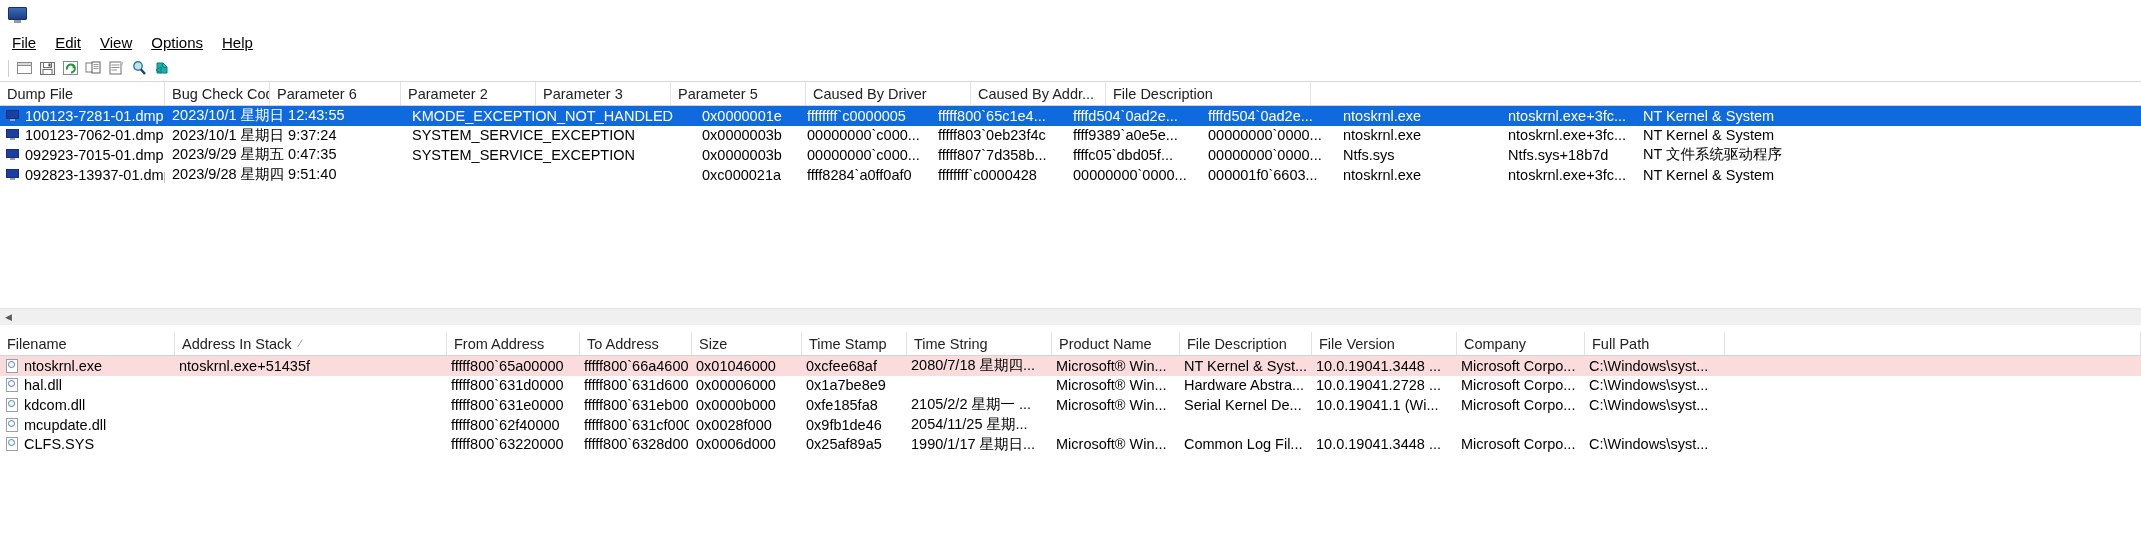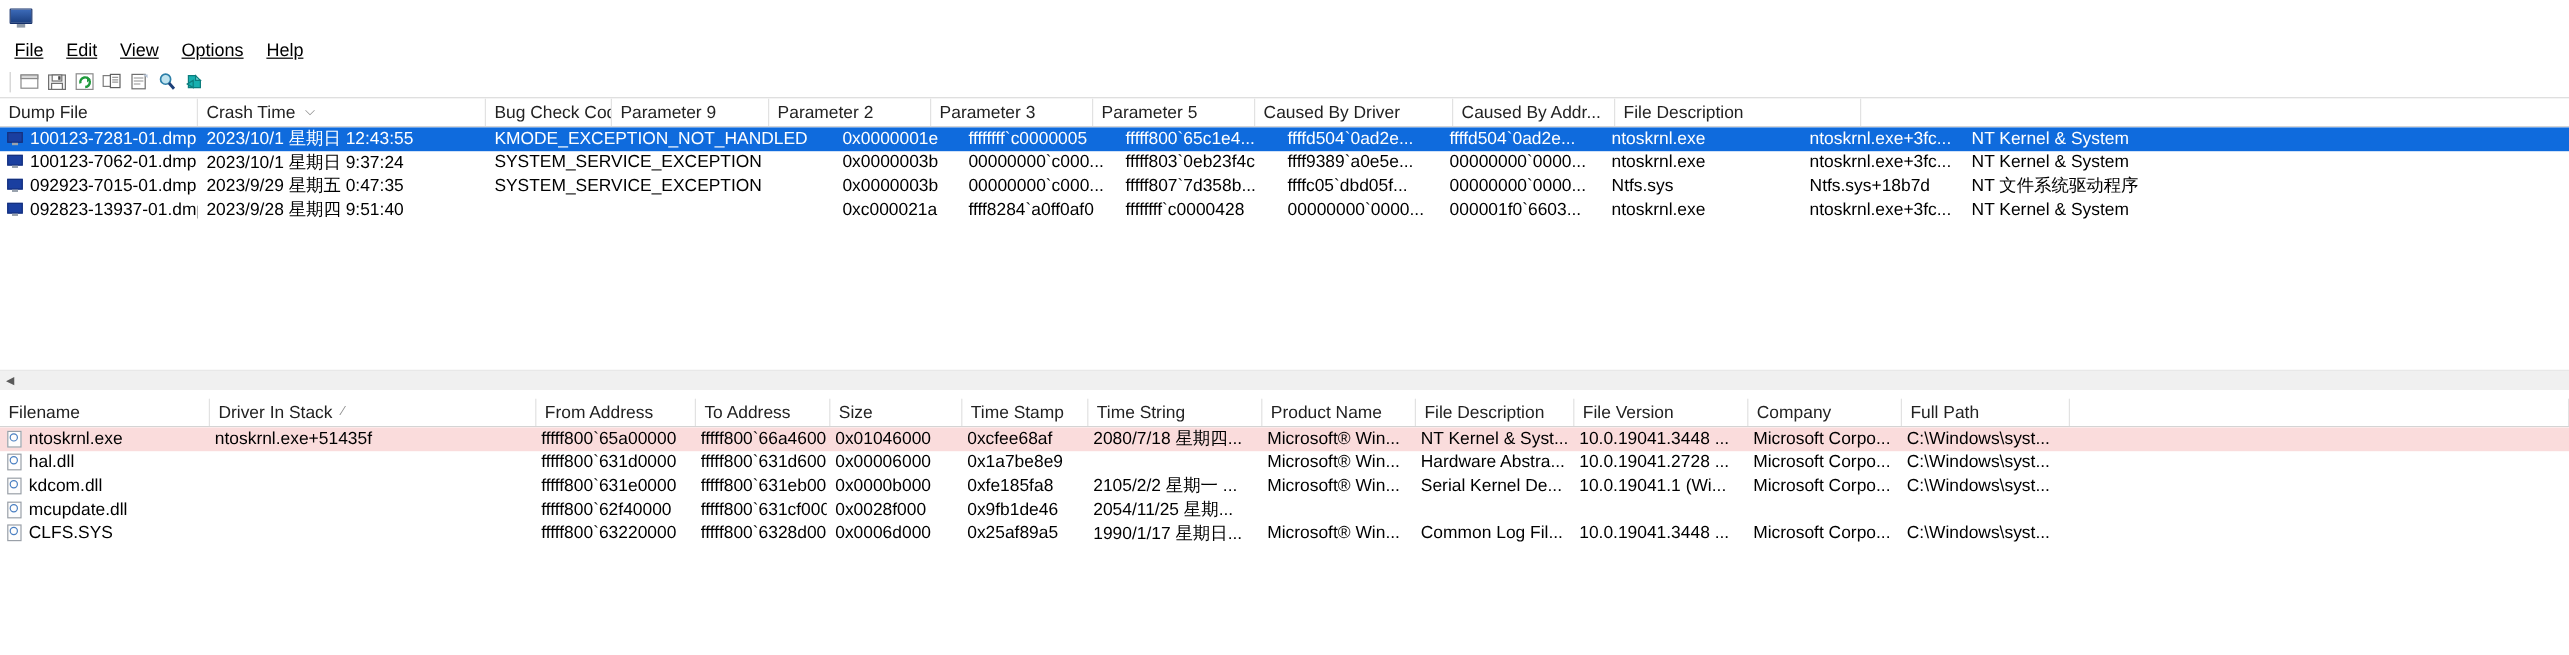--- a/index.html
+++ b/index.html
@@ -260,29 +260,25 @@
       </svg>
     </div>
   </div>
 
   <div class="pane pane-top">
     <div class="hdr">
       <div class="cell" style="width:165px">
           <span>Dump File</span>
           <span class="sortmark"></span>
         </div>
-      <div class="cell" style="width:240px">
-          <span>Crash Time</span>
-          <span class="sortmark">⌵</span>
-        </div>
       <div class="cell" style="width:105px">
           <span>Bug Check Code</span>
         </div>
       <div class="cell" style="width:131px">
-          <span>Parameter 9</span>
+          <span>Parameter 6</span>
         </div>
       <div class="cell" style="width:135px">
           <span>Parameter 2</span>
         </div>
       <div class="cell" style="width:135px">
           <span>Parameter 3</span>
         </div>
       <div class="cell" style="width:135px">
           <span>Parameter 5</span>
         </div>
@@ -387,21 +383,21 @@
   </div>
 
   <div class="splitter"></div>
 
   <div class="pane pane-bottom">
     <div class="hdr">
       <div class="cell" style="width:175px">
           <span>Filename</span>
         </div>
       <div class="cell" style="width:272px">
-          <span>Driver In Stack</span>
+          <span>Address In Stack</span>
           <span class="sortmark">∕</span>
         </div>
       <div class="cell" style="width:133px">
           <span>From Address</span>
         </div>
       <div class="cell" style="width:112px">
           <span>To Address</span>
         </div>
       <div class="cell" style="width:110px">
           <span>Size</span>

